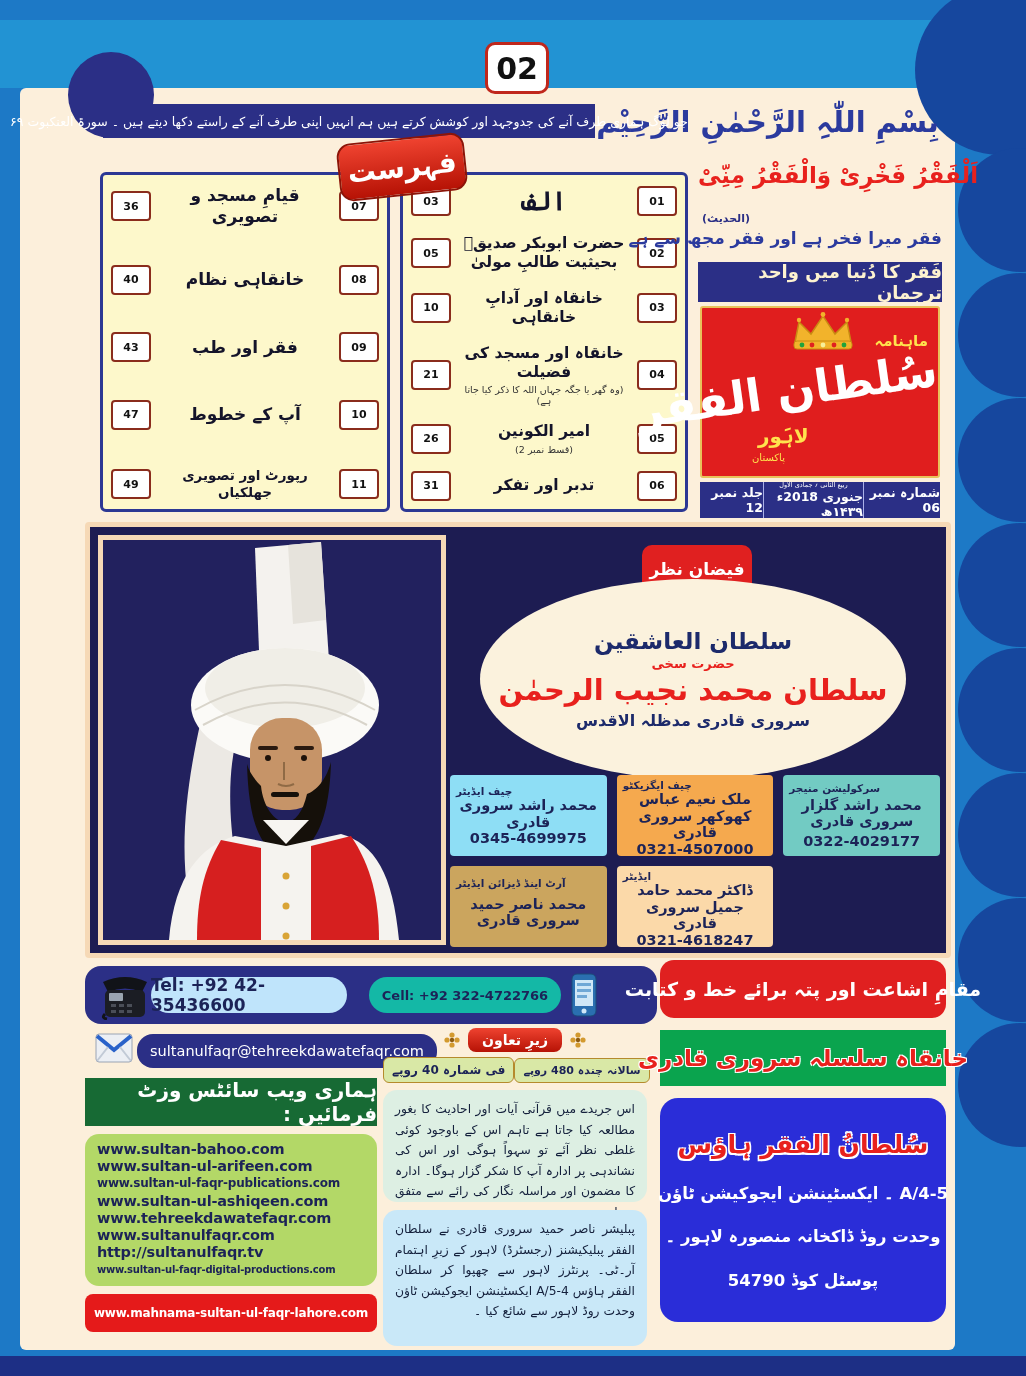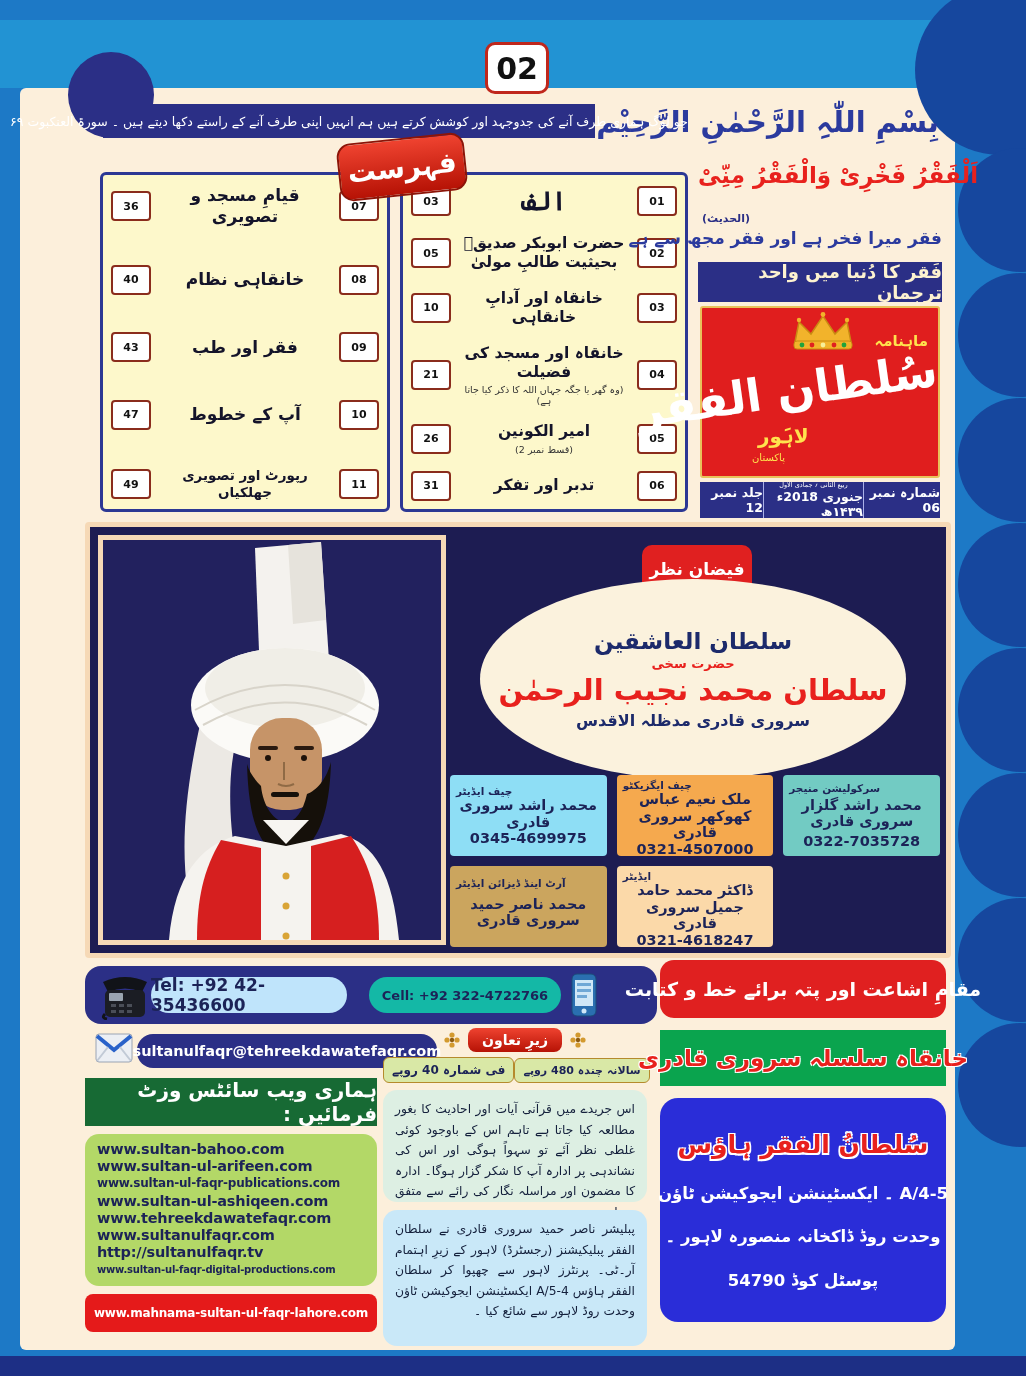--- a/index.html
+++ b/index.html
@@ -69,21 +69,21 @@
   .ed-role{font-size:10.5px;font-weight:bold;align-self:flex-end;}
   .ed-name{font-size:14.5px;font-weight:bold;line-height:1.15;}
   .ed-phone{font-size:14.5px;font-weight:bold;}
   
   .phone-row{left:85px;top:966px;width:572px;height:58px;background:#2b2f86;border-radius:16px;}
   .pill{position:absolute;display:flex;align-items:center;justify-content:center;font-weight:bold;border-radius:18px;color:#1c2357;}
   .tel-pill{left:66px;top:11px;width:196px;height:36px;background:#bfe4fb;font-size:17px;}
   .cell-pill{left:284px;top:11px;width:192px;height:36px;background:#14b8a6;font-size:13px;}
   .email-row{left:95px;top:1032px;width:350px;height:38px;}
   .email-pill{left:42px;top:2px;width:300px;height:34px;background:#2b2f86;color:#fff;font-size:14.5px;border-radius:16px;
-              display:flex;align-items:center;justify-content:center;position:absolute;font-weight:bold;}
+              display:flex;align-items:center;justify-content:center;position:absolute;}
   
   .web-header{left:85px;top:1078px;width:292px;height:48px;background:#176a34;color:#fff;font-size:20px;font-weight:bold;
               display:flex;align-items:center;justify-content:center;}
   .web-box{left:85px;top:1134px;width:292px;height:152px;background:#b3d867;border-radius:14px;padding:7px 12px;box-sizing:border-box;}
   .web-line{font-size:14.5px;font-weight:bold;color:#1c2357;line-height:17.2px;white-space:nowrap;letter-spacing:-0.2px;}
   .web-line.md{font-size:12px;}
   .web-line.xs{font-size:10px;}
   .web-red{left:85px;top:1294px;width:292px;height:38px;background:#e51a1a;border-radius:8px;color:#fff;font-size:12px;
            font-weight:bold;display:flex;align-items:center;justify-content:center;letter-spacing:-0.2px;}
   
@@ -296,21 +296,21 @@
       <div class="ed-phone">0345-4699975</div>
     </div>
     <div class="ed-box rtl" style="background: rgb(245, 169, 78);">
       <div class="ed-role">چیف ایگزیکٹو</div>
       <div class="ed-name">ملک نعیم عباس کھوکھر سروری قادری</div>
       <div class="ed-phone">0321-4507000</div>
     </div>
     <div class="ed-box rtl" style="background: rgb(114, 203, 195);">
       <div class="ed-role">سرکولیشن منیجر</div>
       <div class="ed-name">محمد راشد گلزار سروری قادری</div>
-      <div class="ed-phone">0322-7035728</div>
+      <div class="ed-phone">0322-4029177</div>
     </div>
     <div class="ed-box rtl" style="background: rgb(203, 165, 94);">
       <div class="ed-role">آرٹ اینڈ ڈیزائن ایڈیٹر</div>
       <div class="ed-name">محمد ناصر حمید سروری قادری</div>
       <div class="ed-phone"></div>
     </div>
     <div class="ed-box rtl" style="background: rgb(251, 217, 169);">
       <div class="ed-role">ایڈیٹر</div>
       <div class="ed-name">ڈاکٹر محمد حامد جمیل سروری قادری</div>
       <div class="ed-phone">0321-4618247</div>

